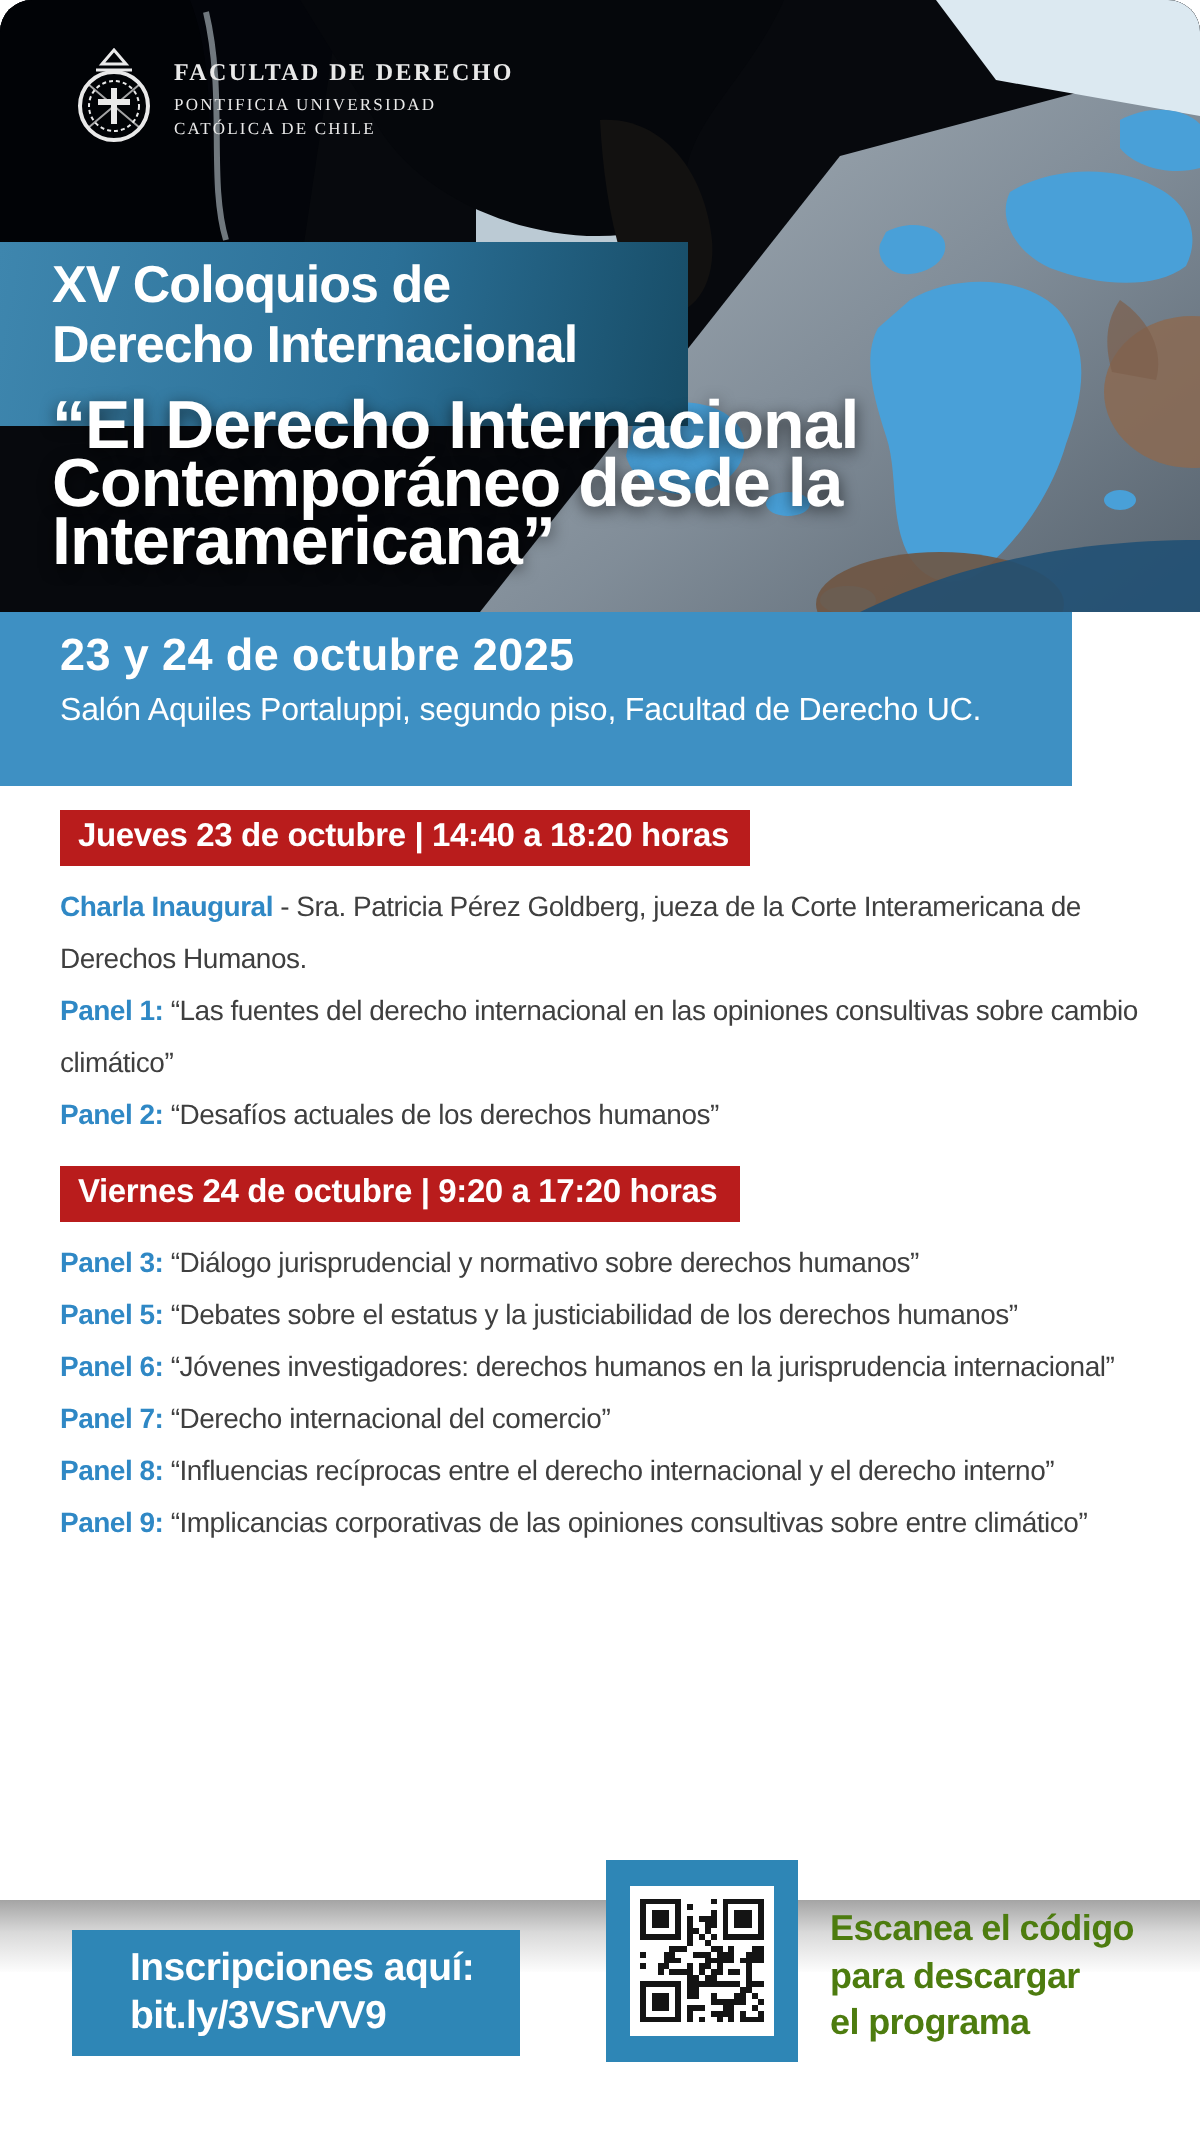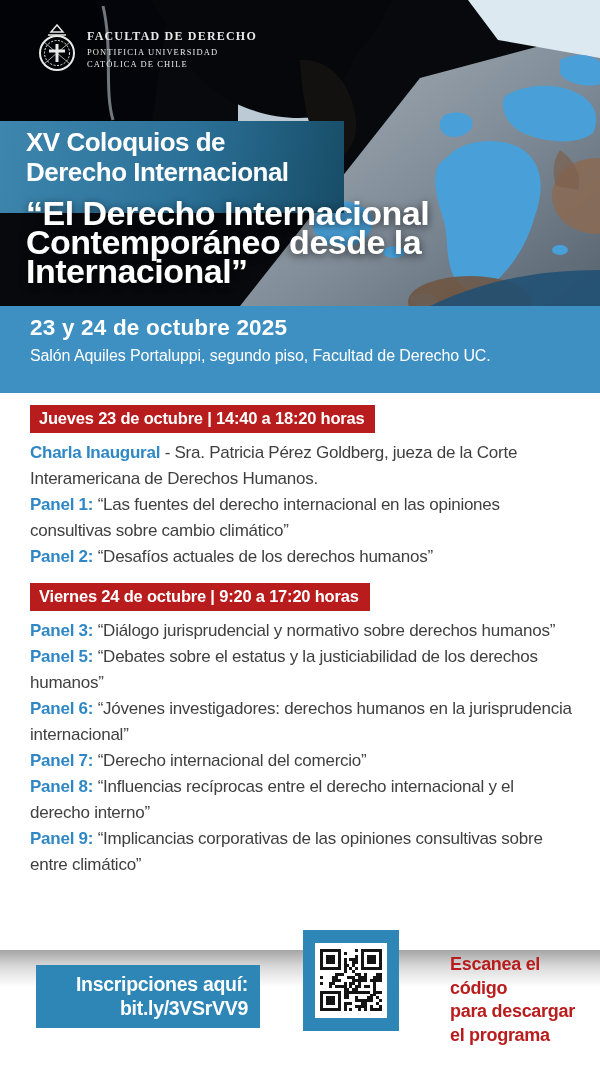--- a/index.html
+++ b/index.html
@@ -1,19 +1,20 @@
 <!DOCTYPE html>
 <html><head>
 <meta charset="utf-8">
 <style>
   html,body { margin:0; padding:0; background:#ffffff; }
   .poster {
     position:relative; width:600px; height:1065px;
     background:#ffffff; overflow:hidden;
     font-family:"Liberation Sans", sans-serif;
+    border-radius:16px;
   }
 
   
   .hero { position:absolute; top:0; left:0; width:600px; height:306px; background:#07090d; }
   .hero-photo { position:absolute; top:0; left:0; width:600px; height:306px; }
 
   .logo-row { position:absolute; top:24px; left:36px; display:flex; align-items:center; gap:9px; }
   .crest { width:42px; height:50px; flex:0 0 auto; }
   .org-text { color:#e9e9e9; font-family:"Liberation Serif", serif; }
   .org-line1 { font-size:12px; font-weight:bold; letter-spacing:1.2px; }
@@ -27,55 +28,55 @@
   .title-line { color:#ffffff; font-weight:bold; font-size:26px; line-height:30px; letter-spacing:-0.5px; }
 
   .subtitle { position:absolute; top:199px; left:26px; }
   .subtitle-line {
     color:#ffffff; font-weight:bold; font-size:34px; line-height:29px; letter-spacing:-0.5px;
     text-shadow:0 2px 8px rgba(0,0,0,0.65);
   }
 
   
   .date-bar {
-    position:absolute; top:306px; left:0; width:600px; height:87px;
+    position:absolute; top:306px; left:0; width:536px; height:87px;
     background:#3e90c3; box-sizing:border-box; padding:9px 28px 0 30px; color:#ffffff;
   }
   .dates { font-size:22.5px; font-weight:bold; letter-spacing:0.2px; margin-bottom:4px; }
   .venue { font-size:16px; line-height:22px; letter-spacing:-0.1px; }
   .note  { font-size:15.5px; line-height:22px; letter-spacing:-0.4px; white-space:nowrap; }
 
   
   .content { position:absolute; top:393px; left:0; width:600px; box-sizing:border-box; padding:12px 28px 0 30px; color:#3f3f3f; }
   .session-bar {
     display:inline-block; background:#b91c1c; color:#ffffff;
     font-weight:bold; font-size:16.5px; letter-spacing:-0.2px;
     padding:4px 11px 5px 9px;
   }
   .items { margin:7px 0 13px 0; }
-  .item { margin:0; font-size:17px; line-height:26px; letter-spacing:-0.25px; }
+  .item { margin:0; font-size:14px; line-height:26px; letter-spacing:-0.25px; }
   .item-label { color:#2f88c5; font-weight:bold; }
 
   
   .fold-shadow {
     position:absolute; top:950px; left:0; width:600px; height:36px;
     background:linear-gradient(180deg, #a4a4a4 0%, #d9d9d9 45%, #fdfdfd 100%);
   }
   .inscription-button {
     position:absolute; left:36px; top:965px; width:224px; height:63px;
-    background:#2e86b6; box-sizing:border-box; padding:7px 12px 0 29px; cursor:pointer;text-align:right;
+    background:#2e86b6; box-sizing:border-box; padding:7px 12px 0 29px; cursor:pointer;
   }
   .btn-line { color:#ffffff; font-weight:bold; font-size:19.5px; line-height:24px; letter-spacing:-0.3px; }
 
   .qr-frame { position:absolute; left:303px; top:930px; width:96px; height:101px; background:#2e86b6; }
   .qr-inner { position:absolute; left:12px; top:13px; right:12px; bottom:13px; background:#ffffff; }
   .qr-inner svg { position:absolute; left:7%; top:7%; width:86%; height:86%; }
 
   .qr-caption { position:absolute; left:415px; top:953px; }
-  .caption-line { color:#b91c1c; font-weight:bold; font-size:18px; line-height:23.5px; letter-spacing:-0.3px;margin-left:35px; }
+  .caption-line { color:#4d7c0f; font-weight:bold; font-size:18px; line-height:23.5px; letter-spacing:-0.3px; }
 </style>
 </head>
 <body>
 
 <div class="poster">
 
   <div class="hero">
     <svg class="hero-photo" viewBox="0 0 600 306" preserveAspectRatio="none" aria-hidden="true">
       <defs>
         <linearGradient id="glass" x1="0" y1="0" x2="1" y2="1">
@@ -140,21 +141,21 @@
     </div>
 
     <div class="title-banner">
       <div class="title-line">XV Coloquios de</div>
       <div class="title-line">Derecho Internacional</div>
     </div>
 
     <div class="subtitle">
       <div class="subtitle-line">“El Derecho Internacional</div>
       <div class="subtitle-line">Contemporáneo desde la</div>
-      <div class="subtitle-line">Internacional”</div>
+      <div class="subtitle-line">Interamericana”</div>
     </div>
   </div>
 
   <div class="date-bar">
     <div class="dates">23 y 24 de octubre 2025</div>
     <div class="venue">Salón Aquiles Portaluppi, segundo piso, Facultad de Derecho UC.</div>
   </div>
 
   <div class="content">
 

